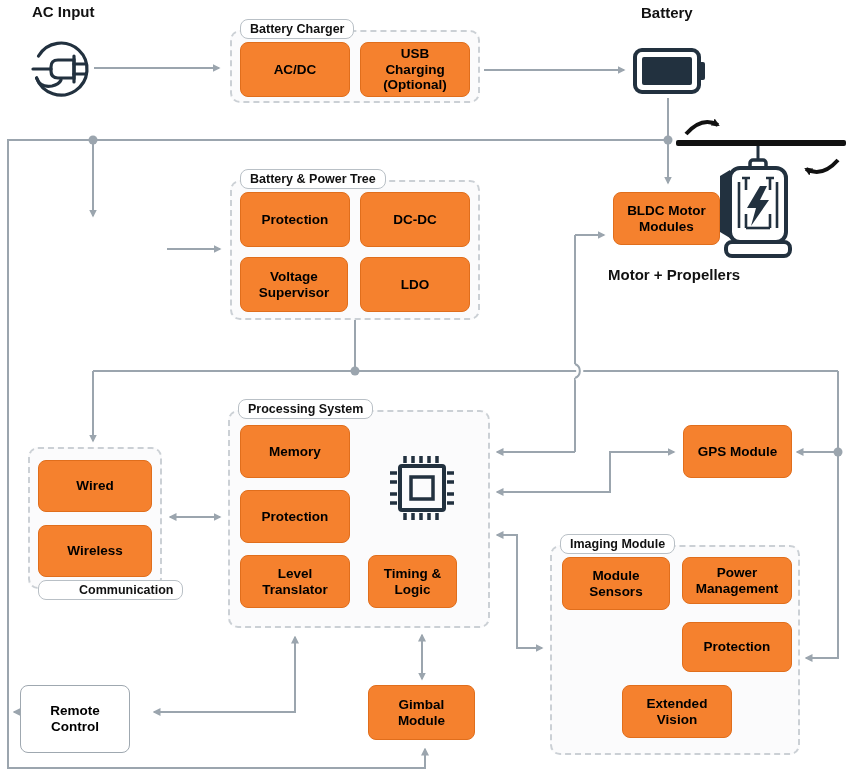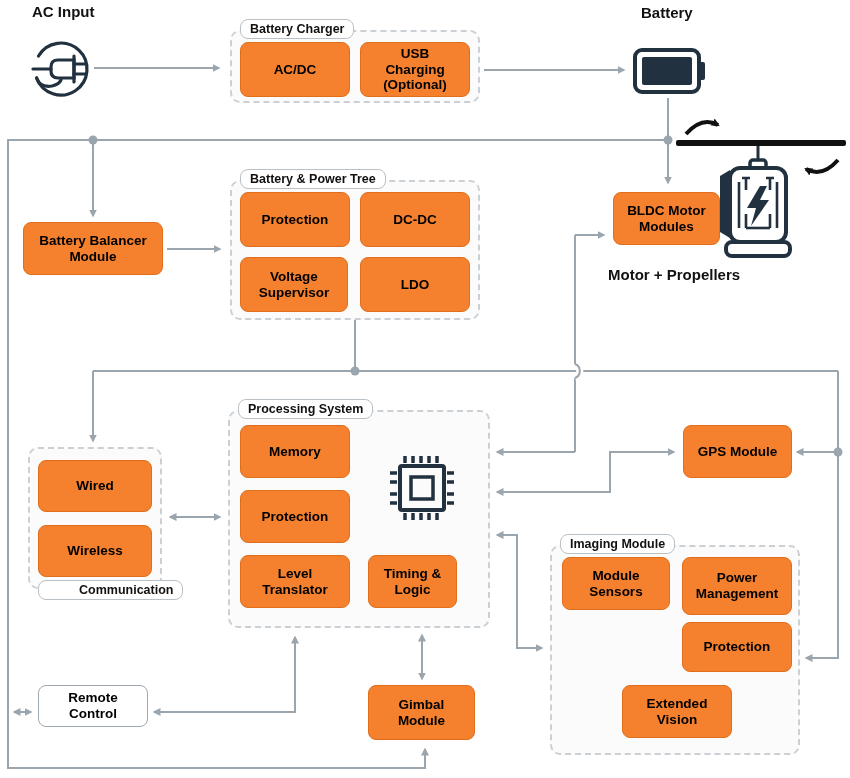--- a/index.html
+++ b/index.html
@@ -179,40 +179,39 @@
   <div class="group" style="left:550px;top:545px;width:250px;height:210px">
     <div class="pill">Imaging Module</div>
   </div>
   <div class="group" style="left:28px;top:447px;width:134px;height:142px">
     <div class="pill bottom">Communication</div>
   </div>
 
   <div class="box" style="left:240px;top:42px;width:110px;height:55px">AC/DC</div>
   <div class="box" style="left:360px;top:42px;width:110px;height:55px">USB Charging (Optional)</div>
 
-  <div class="box" style="left:23px;top:222px;width:140px;height:53px">Battery Balancer Module</div>
 
   <div class="box" style="left:240px;top:192px;width:110px;height:55px">Protection</div>
   <div class="box" style="left:360px;top:192px;width:110px;height:55px">DC-DC</div>
   <div class="box" style="left:240px;top:257px;width:108px;height:55px">Voltage Supervisor</div>
   <div class="box" style="left:360px;top:257px;width:110px;height:55px">LDO</div>
 
   <div class="box" style="left:613px;top:192px;width:107px;height:53px">BLDC Motor Modules</div>
 
   <div class="box" style="left:240px;top:425px;width:110px;height:53px">Memory</div>
   <div class="box" style="left:240px;top:490px;width:110px;height:53px">Protection</div>
   <div class="box" style="left:240px;top:555px;width:110px;height:53px">Level Translator</div>
   <div class="box" style="left:368px;top:555px;width:89px;height:53px">Timing &amp; Logic</div>
 
   <div class="box" style="left:683px;top:425px;width:109px;height:53px">GPS Module</div>
 
   <div class="box" style="left:562px;top:557px;width:108px;height:53px">Module Sensors</div>
-  <div class="box" style="left:682px;top:557px;width:110px;height:58px">Power Management</div>
+  <div class="box" style="left:682px;top:557px;width:110px;height:47px">Power Management</div>
   <div class="box" style="left:682px;top:622px;width:110px;height:50px">Protection</div>
   <div class="box" style="left:622px;top:685px;width:110px;height:53px">Extended Vision</div>
 
   <div class="box" style="left:38px;top:460px;width:114px;height:52px">Wired</div>
   <div class="box" style="left:38px;top:525px;width:114px;height:52px">Wireless</div>
 
-  <div class="box white" style="left:38px;top:685px;width:110px;height:42px">Remote Control</div>
+  <div class="box white" style="left:20px;top:685px;width:110px;height:68px">Remote Control</div>
   <div class="box" style="left:368px;top:685px;width:107px;height:55px">Gimbal Module</div>
 
 </div>
 
 </body></html>

